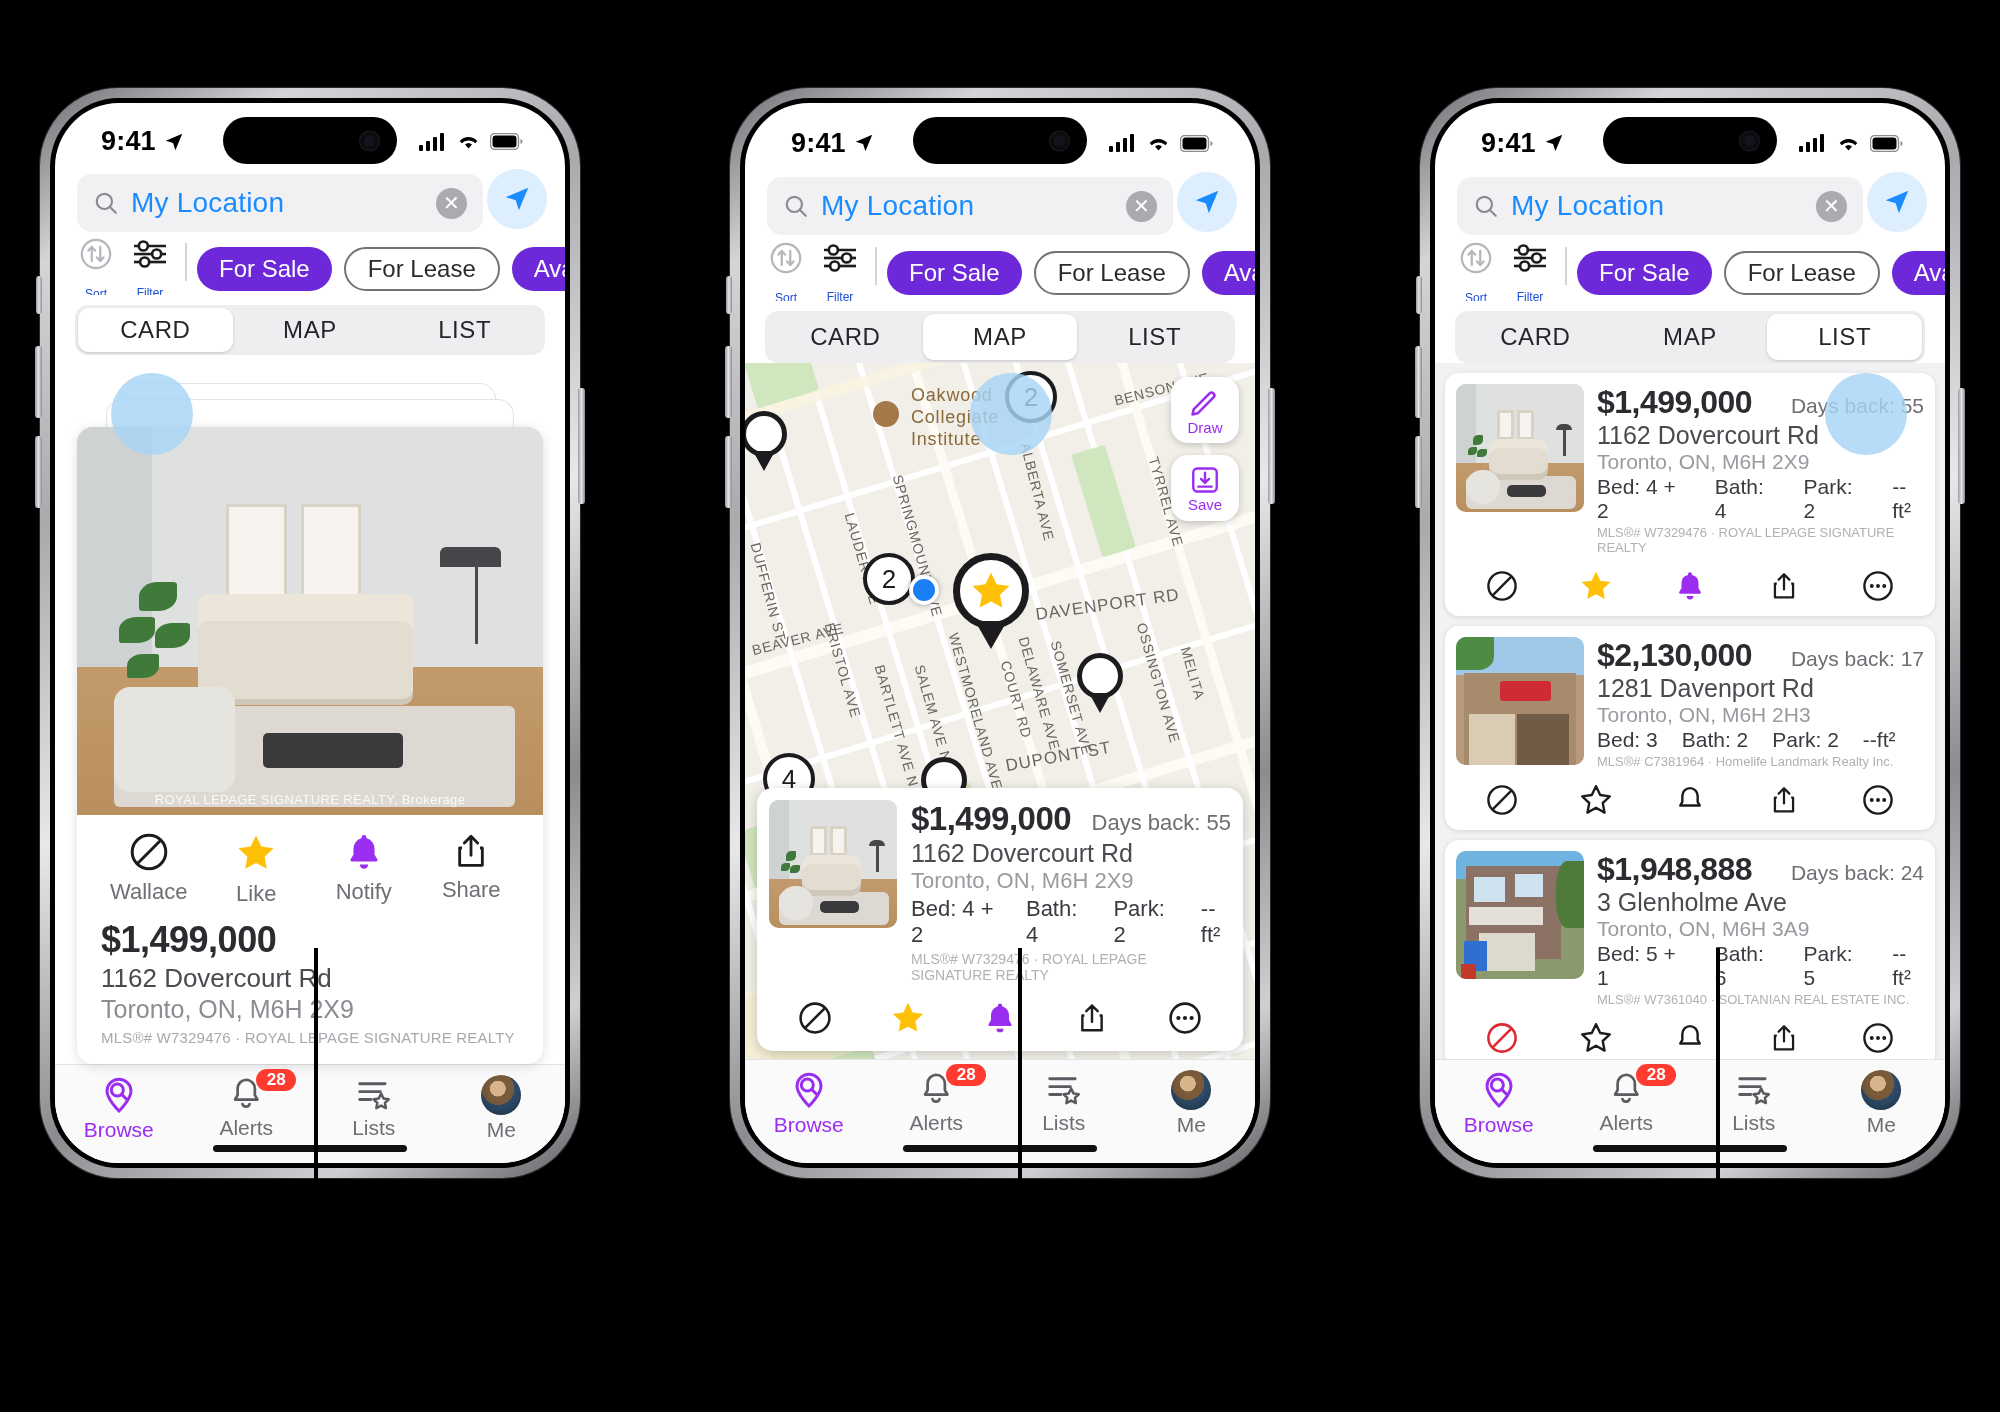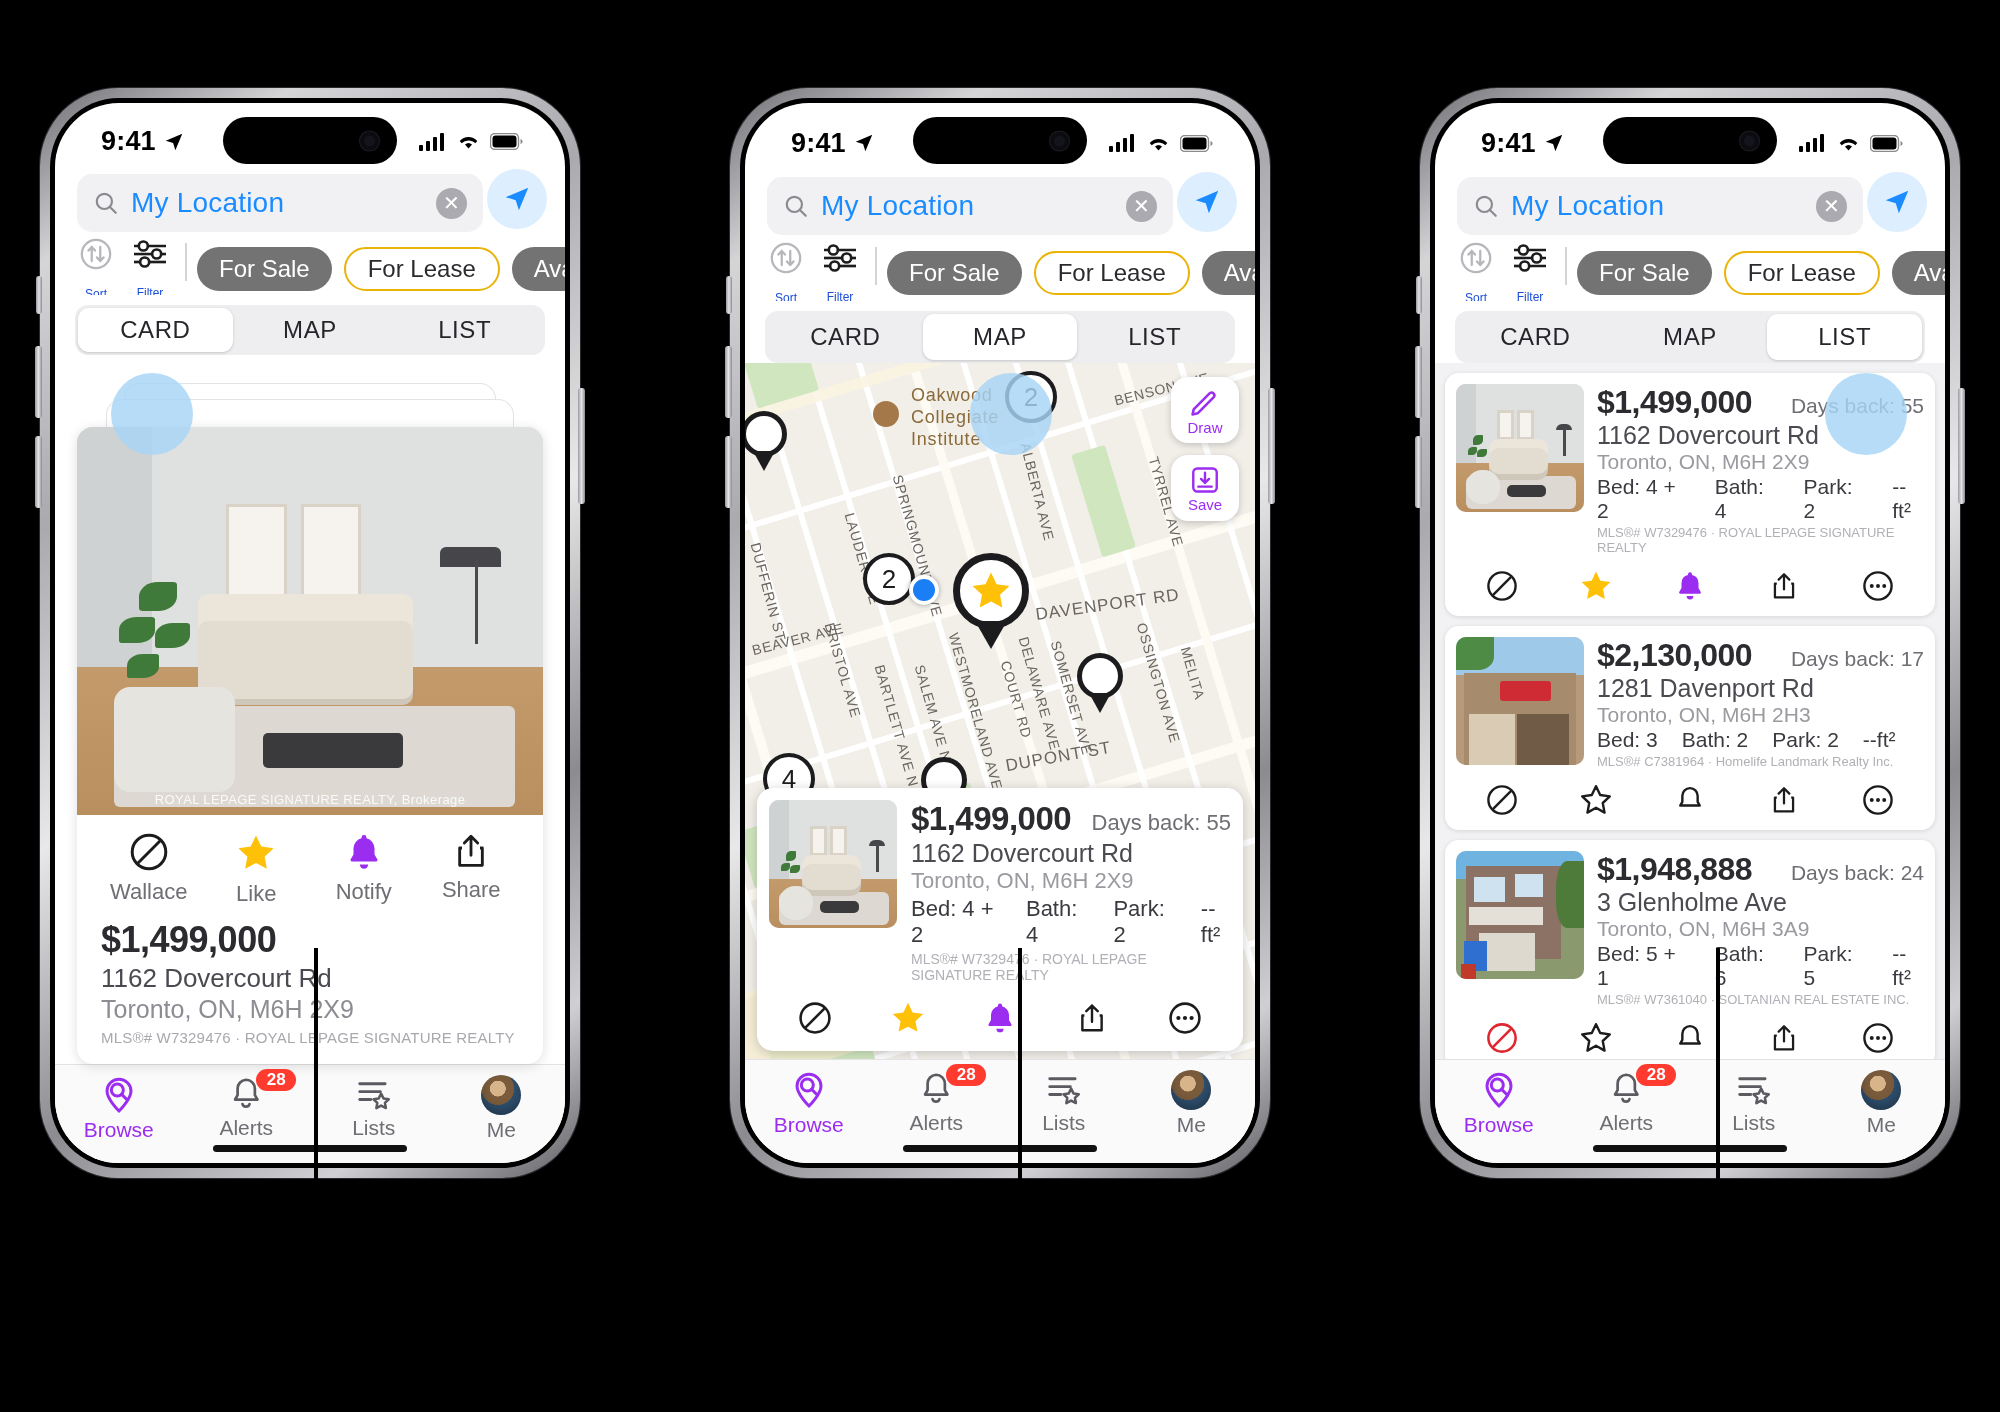--- a/index.html
+++ b/index.html
@@ -68,22 +68,22 @@
 
   
   .filterrow { display:flex; align-items:center; gap:0; padding: 10px 0 0 14px; overflow:hidden; height:66px;}
   .fr-icon { width:54px; display:flex; flex-direction:column; align-items:center; flex:none;}
   .fr-icon .lbl { font-size:12px; color:#1d4ed8; margin-top:16px;}
   .divider-v { width:2px; height:38px; background:#d3d3d8; margin:0 10px 14px 8px; flex:none;}
   .chip {
     flex:none; height:44px; border-radius:22px; display:flex; align-items:center;
     padding: 0 22px; font-size:24px; margin-right:12px; white-space:nowrap;
   }
-  .chip.purple { background:#737373; color:#fff; }
-  .chip.outline { background:#fff; color:#2b2b2f; border:2px solid #eab308; }
+  .chip.purple { background:#6d28d9; color:#fff; }
+  .chip.outline { background:#fff; color:#2b2b2f; border:2px solid #737373; }
 
   
   .segmented {
     margin: 10px 20px 0 20px; height:52px; background:#eeeef0; border-radius:13px;
     display:flex; padding:3px; position:relative;
   }
   .seg { flex:1; display:flex; align-items:center; justify-content:center;
     font-size:24px; color:#25252a; letter-spacing:.6px; position:relative;}
   .seg.active { background:#fff; border-radius:11px; box-shadow:0 1px 3px rgba(0,0,0,.18); }
 

